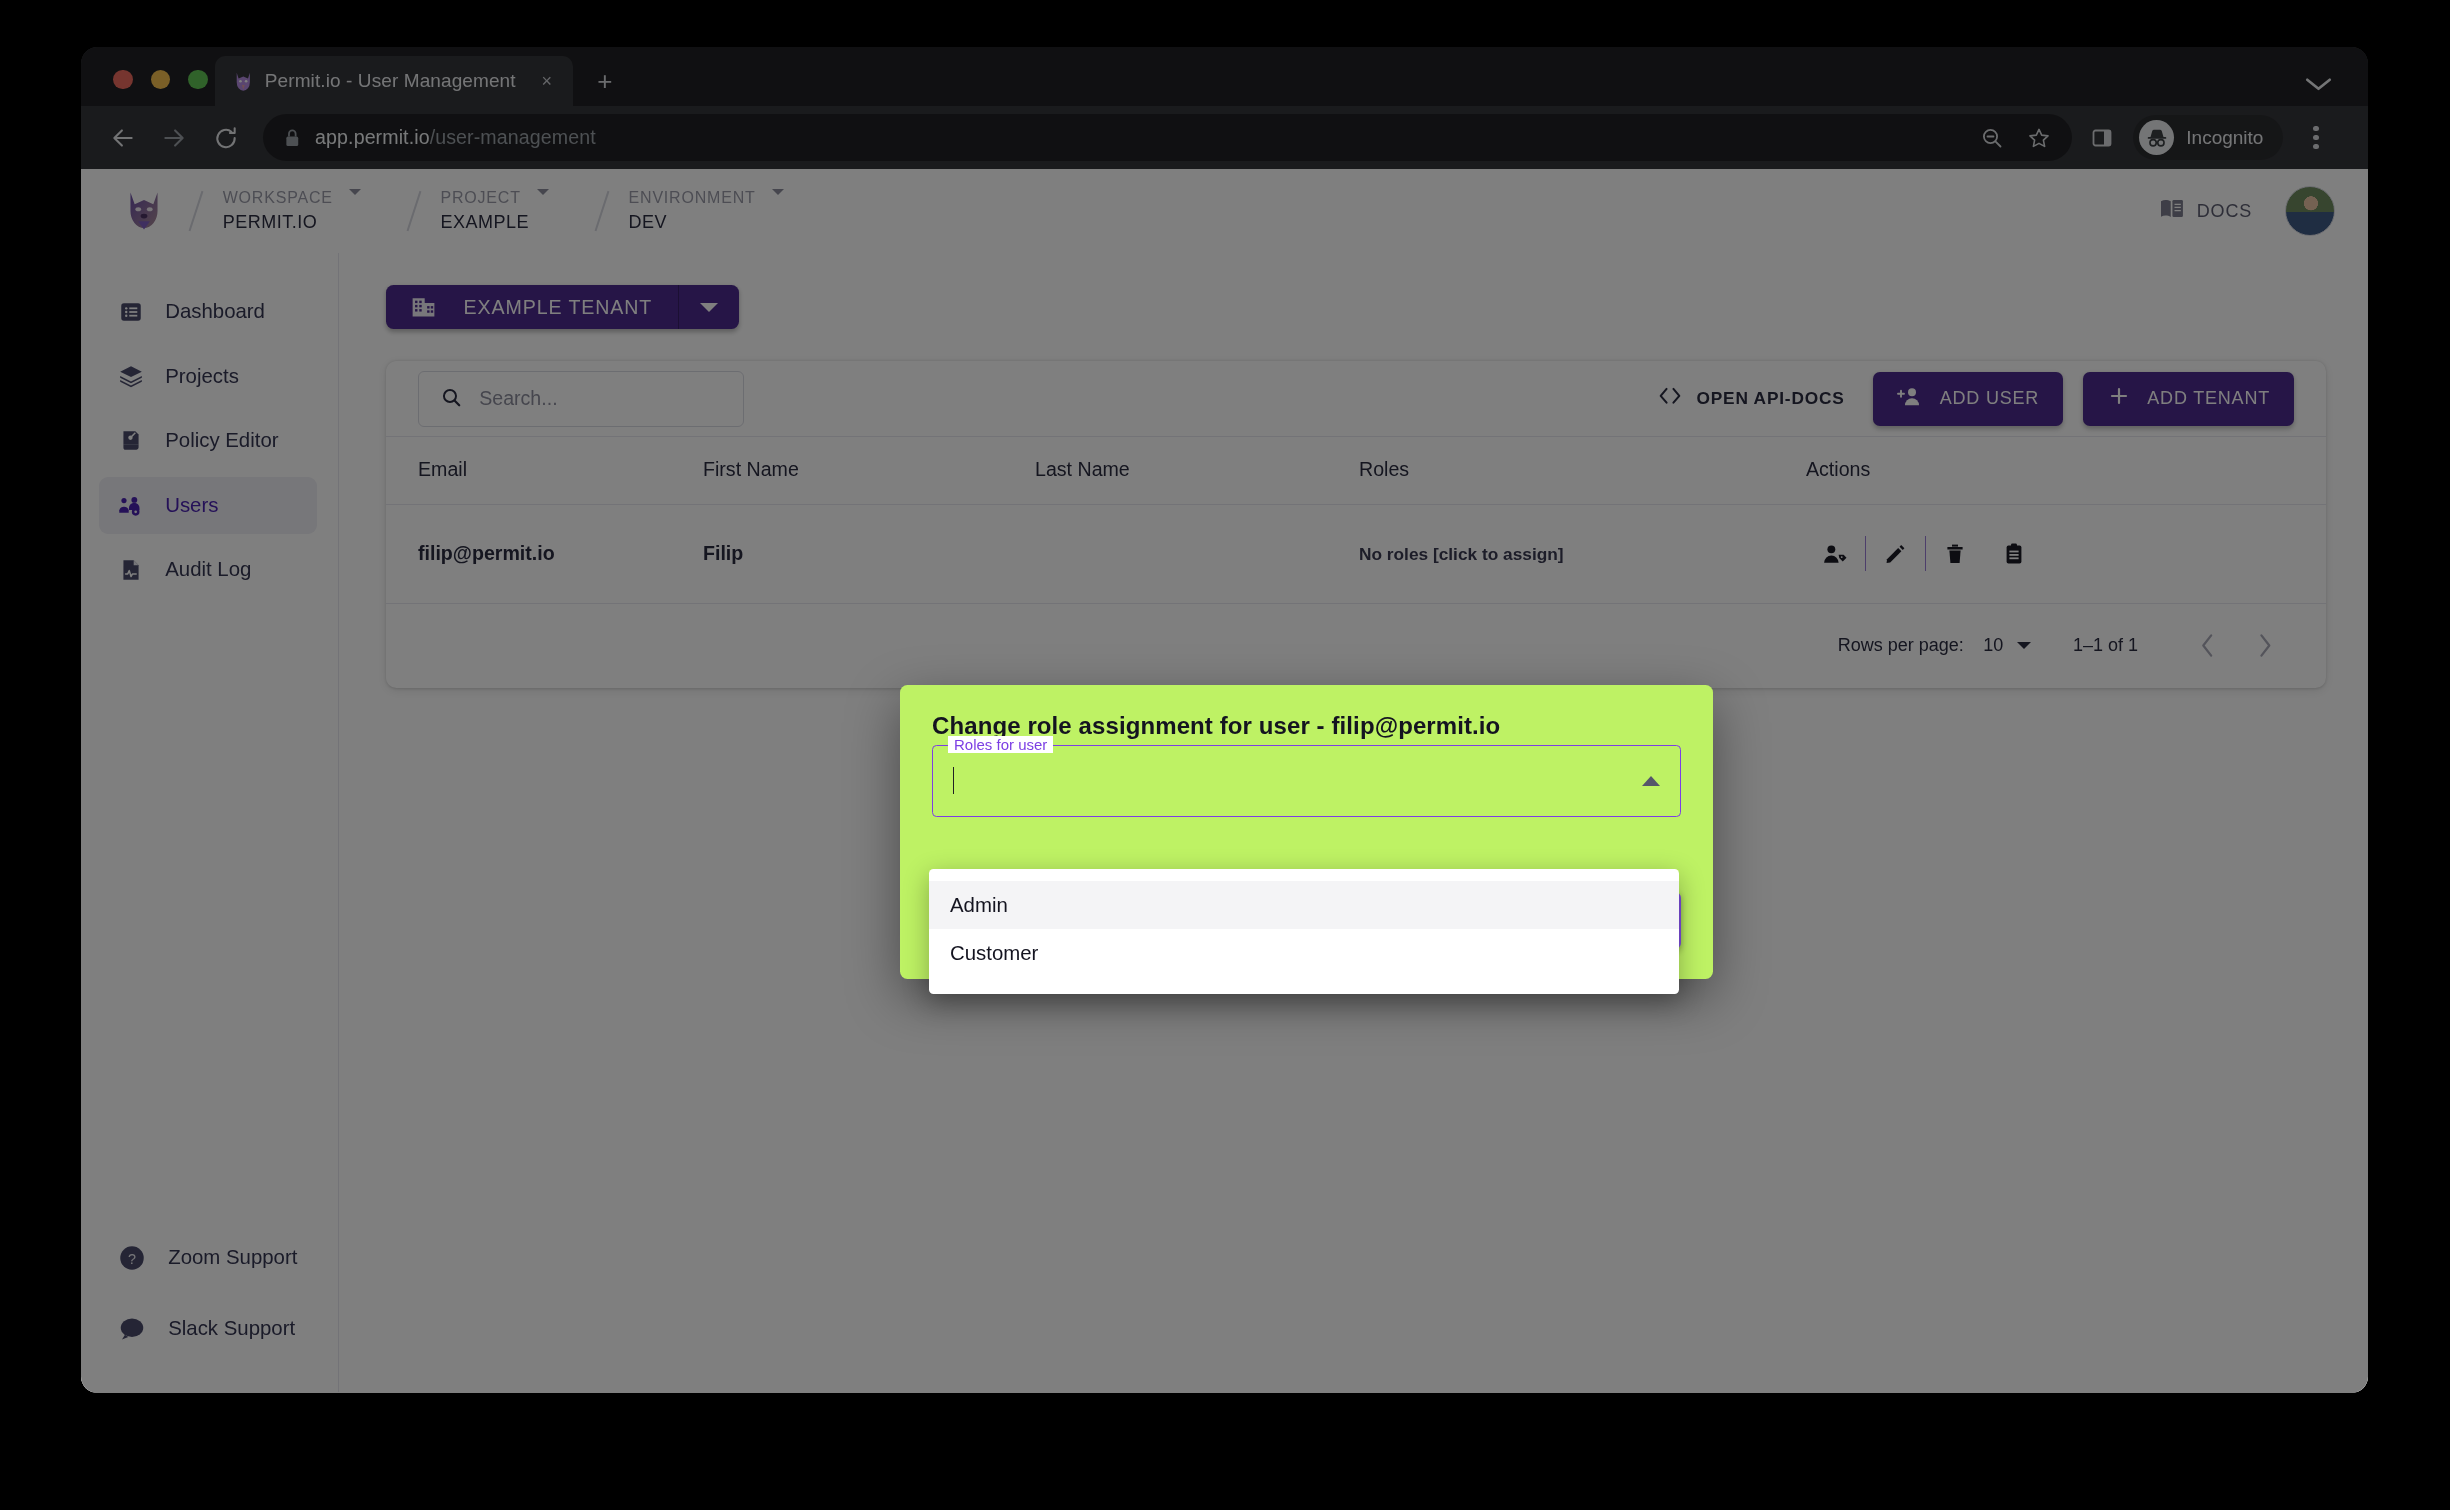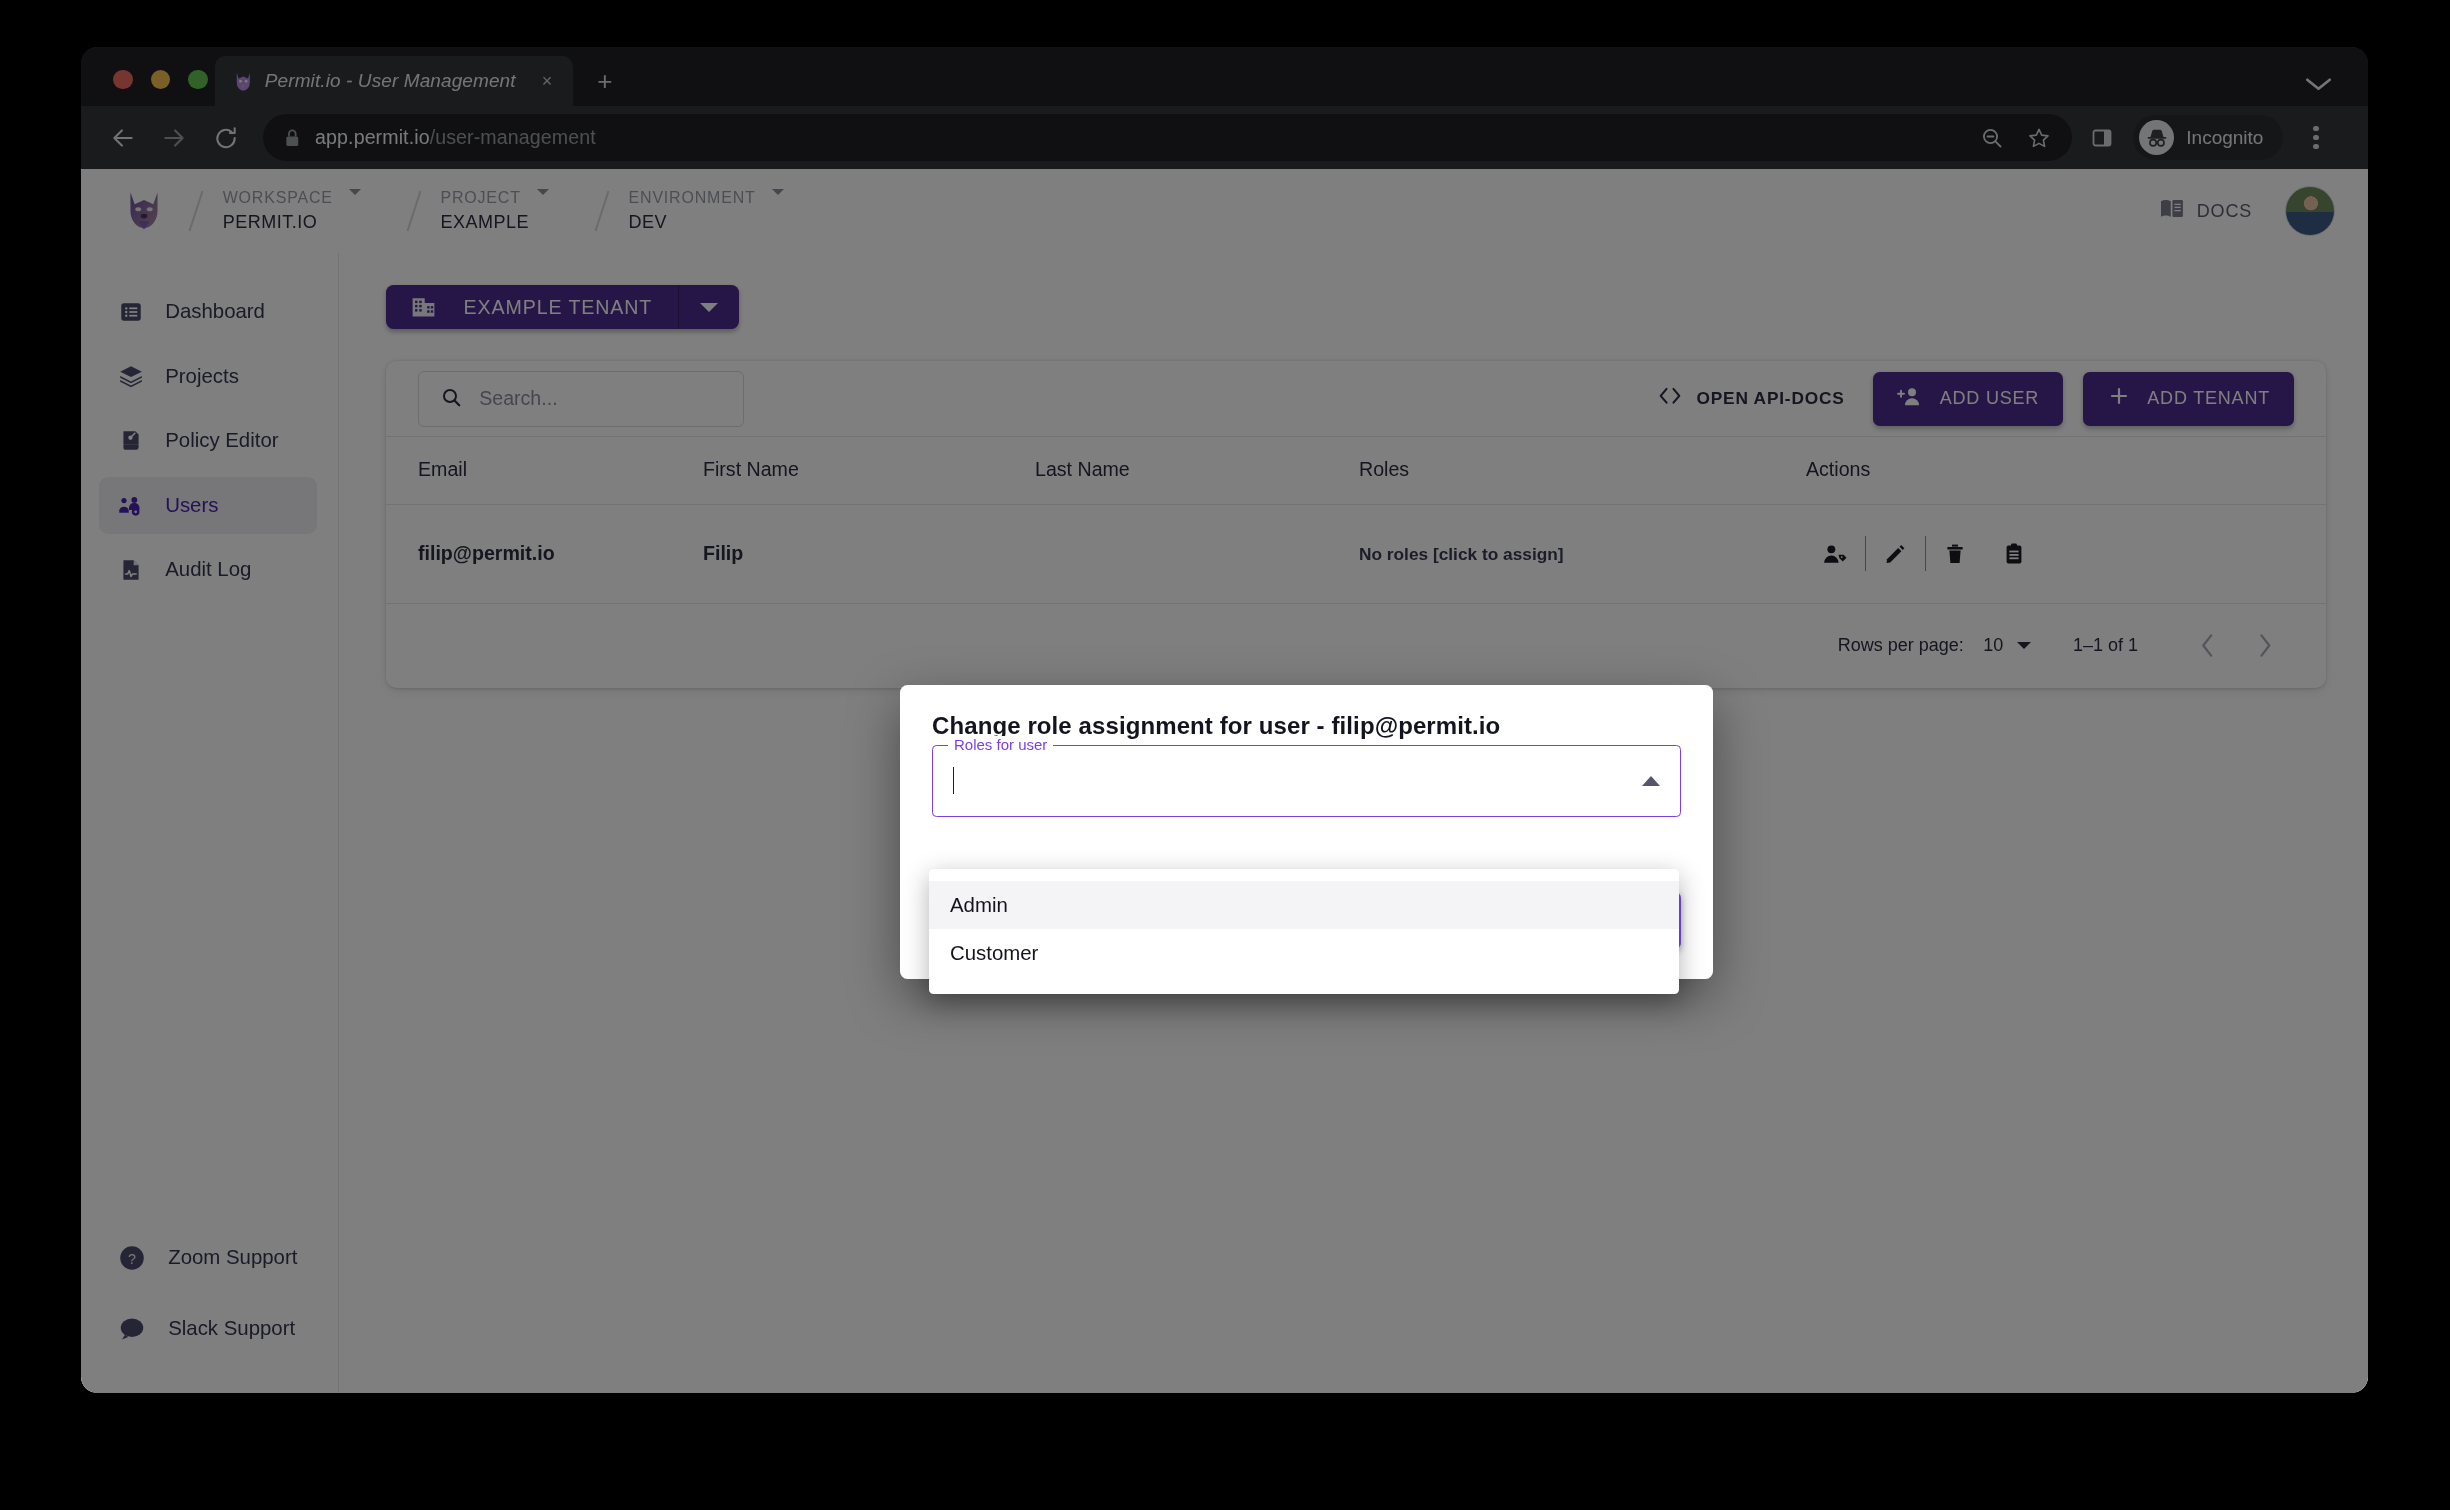--- a/index.html
+++ b/index.html
@@ -23,21 +23,20 @@
   .dot{width:19.6px;height:19.6px;border-radius:50%;}
   .dot.r{background:#ED6A5E;}
   .dot.y{background:#F4BF4F;}
   .dot.g{background:#61C454;}
 
   .tab{
     margin-left:134px;height:50px;min-width:0;
     background:#35363A;border-radius:10.6px 10.6px 0 0;
     display:flex;align-items:center;padding:0 13.6px 0 16.6px;gap:10.6px;
     position:relative;
-    font-style:italic;
   }
   .favicon{width:22.6px;height:22.6px;flex:0 0 22.6px;position:relative;}
   .tab-title{
     color:#E8EAED;font-size:19px;white-space:nowrap;letter-spacing:0.1px;
   }
   .tab-close{
     width:26px;height:26px;border-radius:50%;display:flex;align-items:center;justify-content:center;
     color:#C9CCD1;font-size:18px;line-height:1;margin-left:7.5px;
   }
   .newtab{
@@ -179,21 +178,21 @@
   .pgbtn{width:57px;height:57px;display:flex;align-items:center;justify-content:center;color:#A8A9B6;font-size:26px;}
 
   
   #overlay{
     position:absolute;left:0;top:0;width:2287px;height:1346px;background:rgba(0,0,0,.5);
   }
 
   
   #dialog{
     position:absolute;left:819px;top:638px;width:813px;height:294px;
-    background:#ffffff;border-radius:7.5px;box-shadow:0 18px 53px rgba(0,0,0,.42);
+    background:#bef264;border-radius:7.5px;box-shadow:0 18px 53px rgba(0,0,0,.42);
     padding:27px 32px 0 32px;
   }
   .dlg-title{font-size:24px;font-weight:bold;color:#141420;letter-spacing:0.1px;}
   .dlg-sub{margin-top:33px;font-size:19px;color:#6D6E7C;}
   .field{
     margin-top:4.5px;position:relative;height:72px;border:1.5px solid #7C3FE4;border-radius:4.5px;
     display:flex;align-items:center;padding:0 19.6px;
   }
   .field-legend{
     position:absolute;top:-9.8px;left:15px;background:#fff;padding:0 6px;color:#7C3FE4;font-size:15px;

